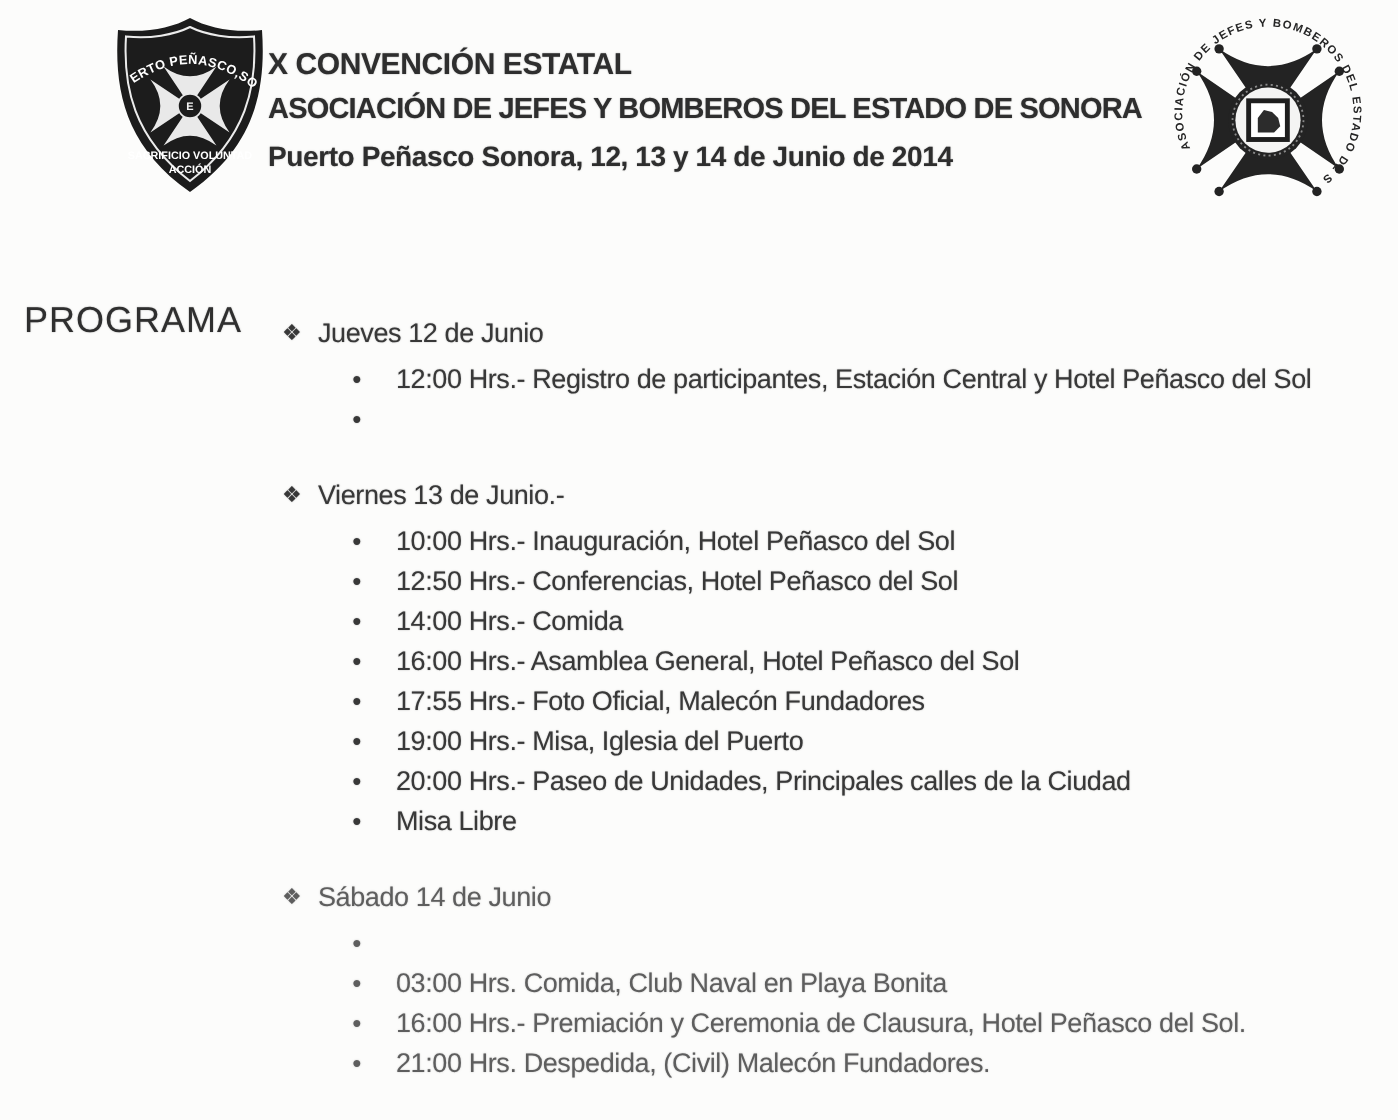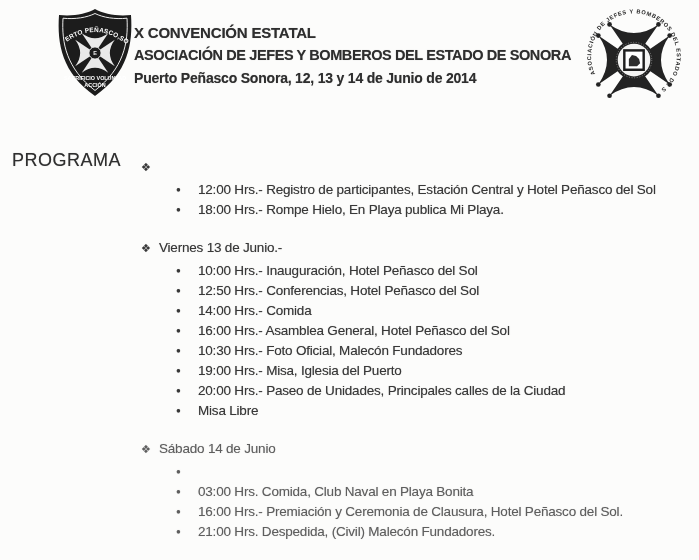--- a/index.html
+++ b/index.html
@@ -108,29 +108,29 @@
     <div class="h3">Puerto Peñasco Sonora, 12, 13 y 14 de Junio de 2014</div>
   </div>
 
   <div class="doc-title scan-text">PROGRAMA</div>
 
   <div class="program scan-text">
 
     <div class="section">
       <div class="section-title-row">
         <span class="diamond">❖</span>
+        <span class="section-title">Jueves 12 de Junio</span>
       </div>
       <div class="items">
         <div class="item">
           <span class="bullet">●</span>
           <span class="item-text">12:00 Hrs.- Registro de participantes, Estación Central y Hotel Peñasco del Sol</span>
         </div>
         <div class="item">
           <span class="bullet">●</span>
-          <span class="item-text">18:00 Hrs.- Rompe Hielo, En Playa publica Mi Playa.</span>
         </div>
       </div>
     </div>
 
     <div class="section">
       <div class="section-title-row">
         <span class="diamond">❖</span>
         <span class="section-title">Viernes 13 de Junio.-</span>
       </div>
       <div class="items">
@@ -145,21 +145,21 @@
         <div class="item">
           <span class="bullet">●</span>
           <span class="item-text">14:00 Hrs.- Comida</span>
         </div>
         <div class="item">
           <span class="bullet">●</span>
           <span class="item-text">16:00 Hrs.- Asamblea General, Hotel Peñasco del Sol</span>
         </div>
         <div class="item">
           <span class="bullet">●</span>
-          <span class="item-text">10:30 Hrs.- Foto Oficial, Malecón Fundadores</span>
+          <span class="item-text">17:55 Hrs.- Foto Oficial, Malecón Fundadores</span>
         </div>
         <div class="item">
           <span class="bullet">●</span>
           <span class="item-text">19:00 Hrs.- Misa, Iglesia del Puerto</span>
         </div>
         <div class="item">
           <span class="bullet">●</span>
           <span class="item-text">20:00 Hrs.- Paseo de Unidades, Principales calles de la Ciudad</span>
         </div>
         <div class="item">

